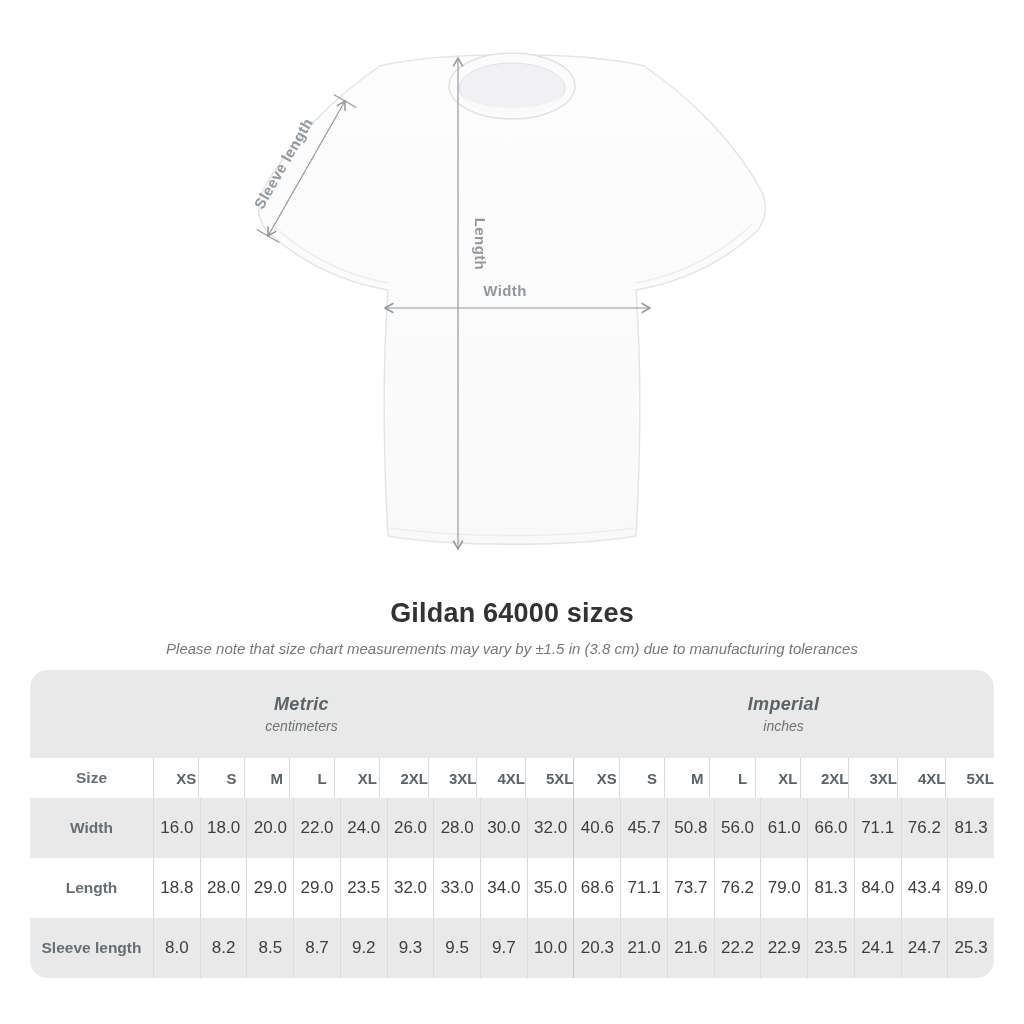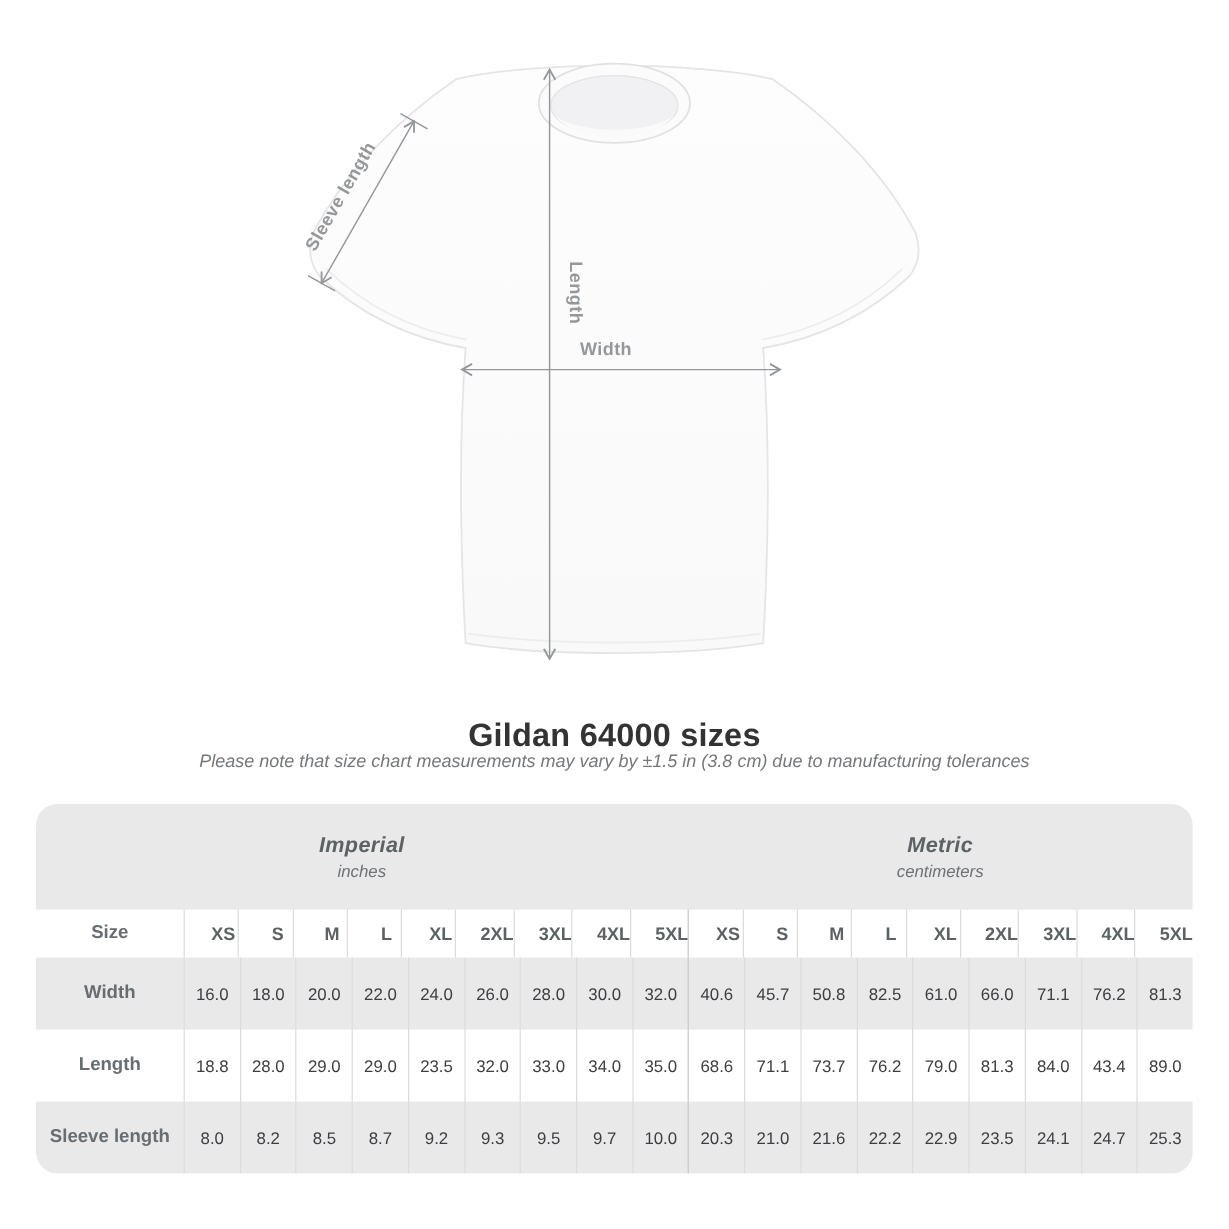--- a/index.html
+++ b/index.html
@@ -1,37 +1,37 @@
 <!DOCTYPE html>
 <html><head>
 <meta charset="utf-8">
 <style>
   html,body{margin:0;padding:0;background:#ffffff;}
   .page{position:relative;width:1024px;height:1024px;background:#ffffff;overflow:hidden;
         font-family:"Liberation Sans","DejaVu Sans",sans-serif;}
   .shirt-area{position:absolute;left:222px;top:44px;width:580px;height:524px;}
   .page-title{position:absolute;top:598px;left:0;right:0;margin:0;text-align:center;
         font-size:27px;font-weight:bold;color:#333333;letter-spacing:.2px;}
-  .subtitle{position:absolute;top:626px;left:0;right:0;margin:0;text-align:center;
+  .subtitle{position:absolute;top:640px;left:0;right:0;margin:0;text-align:center;
         font-style:italic;font-size:15px;color:#75787b;}
   .size-table{position:absolute;left:30px;top:670px;width:964px;border-radius:18px;overflow:hidden;}
   .band{display:grid;grid-template-columns:543px 421px;background:#e9e9ea;height:88px;}
   .band-sec{display:flex;flex-direction:column;align-items:center;justify-content:center;gap:3px;}
   .band-name{font-size:18px;font-weight:bold;font-style:italic;color:#5d6265;letter-spacing:.3px;}
   .band-unit{font-size:14px;font-style:italic;color:#6d7275;}
   .trow{display:grid;grid-template-columns:123px repeat(18,1fr);}
   .trow.gray{background:#e9e9ea;}
   .trow>div{display:flex;align-items:center;justify-content:center;}
   .trow>div+div{border-left:1px solid #dadbdc;}
   .trow>div:nth-child(11){border-left:1px solid #c6c8ca;}
   .header-row>div{height:40px;text-align:center;}
   .data-row>div{height:60px;}
   .label-cell{font-weight:bold;font-size:15.5px;color:#686d71;}
   .col-head{font-weight:bold;font-size:15px;color:#5d6265;padding-left:20px;}
-  .val{font-size:14px;color:#3d3e40;}
+  .val{font-size:17px;color:#3d3e40;}
   .ann-label{fill:#95989b;font-size:15px;font-weight:600;letter-spacing:.4px;
         font-family:"Liberation Sans","DejaVu Sans",sans-serif;}
 </style>
 </head>
 <body>
 
 <div class="page">
 
   <div class="shirt-area">
     <svg width="580" height="524" viewBox="0 0 580 524">
@@ -84,26 +84,26 @@
     </svg>
   </div>
 
   <h1 class="page-title">Gildan 64000 sizes</h1>
   <p class="subtitle">Please note that size chart measurements may vary by ±1.5 in (3.8 cm) due to manufacturing tolerances</p>
 
   <div class="size-table">
 
     <div class="band">
       <div class="band-sec">
+        <div class="band-name">Metric</div>
+        <div class="band-unit">centimeters</div>
+      </div>
+      <div class="band-sec">
         <div class="band-name">Imperial</div>
         <div class="band-unit">inches</div>
-      </div>
-      <div class="band-sec">
-        <div class="band-name">Metric</div>
-        <div class="band-unit">centimeters</div>
       </div>
     </div>
 
     <div class="trow header-row">
       <div class="label-cell">Size</div>
       <div class="col-head">XS</div>
       <div class="col-head">S</div>
       <div class="col-head">M</div>
       <div class="col-head">L</div>
       <div class="col-head">XL</div>
@@ -129,21 +129,21 @@
       <div class="val">20.0</div>
       <div class="val">22.0</div>
       <div class="val">24.0</div>
       <div class="val">26.0</div>
       <div class="val">28.0</div>
       <div class="val">30.0</div>
       <div class="val">32.0</div>
       <div class="val">40.6</div>
       <div class="val">45.7</div>
       <div class="val">50.8</div>
-      <div class="val">82.5</div>
+      <div class="val">56.0</div>
       <div class="val">61.0</div>
       <div class="val">66.0</div>
       <div class="val">71.1</div>
       <div class="val">76.2</div>
       <div class="val">81.3</div>
     </div>
 
     <div class="trow data-row">
       <div class="label-cell">Length</div>
       <div class="val">18.8</div>

